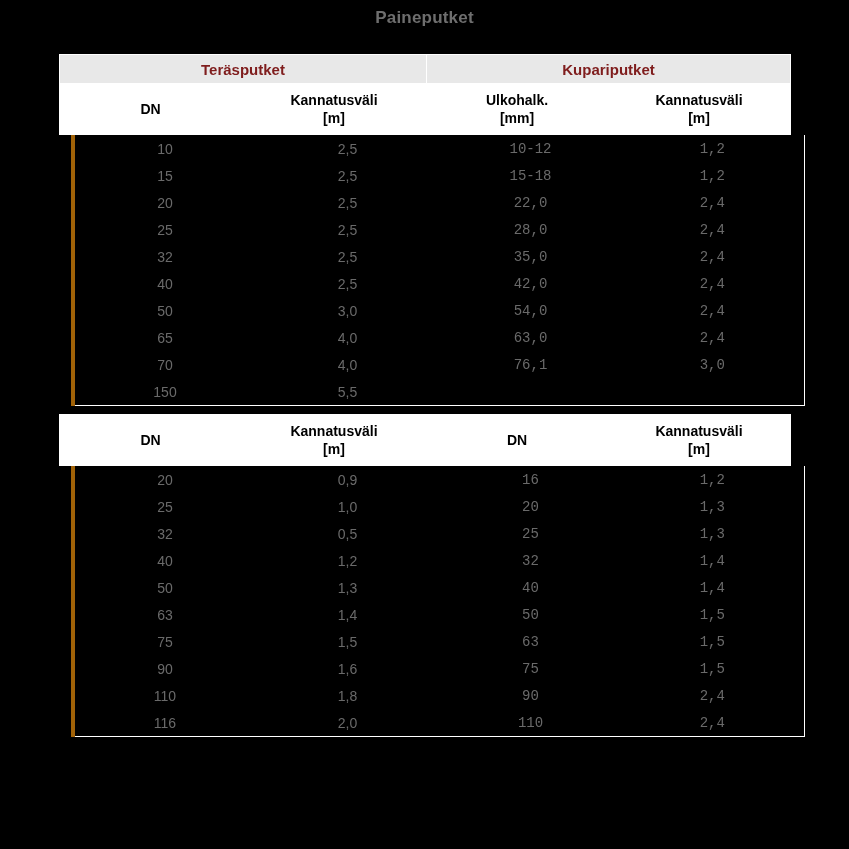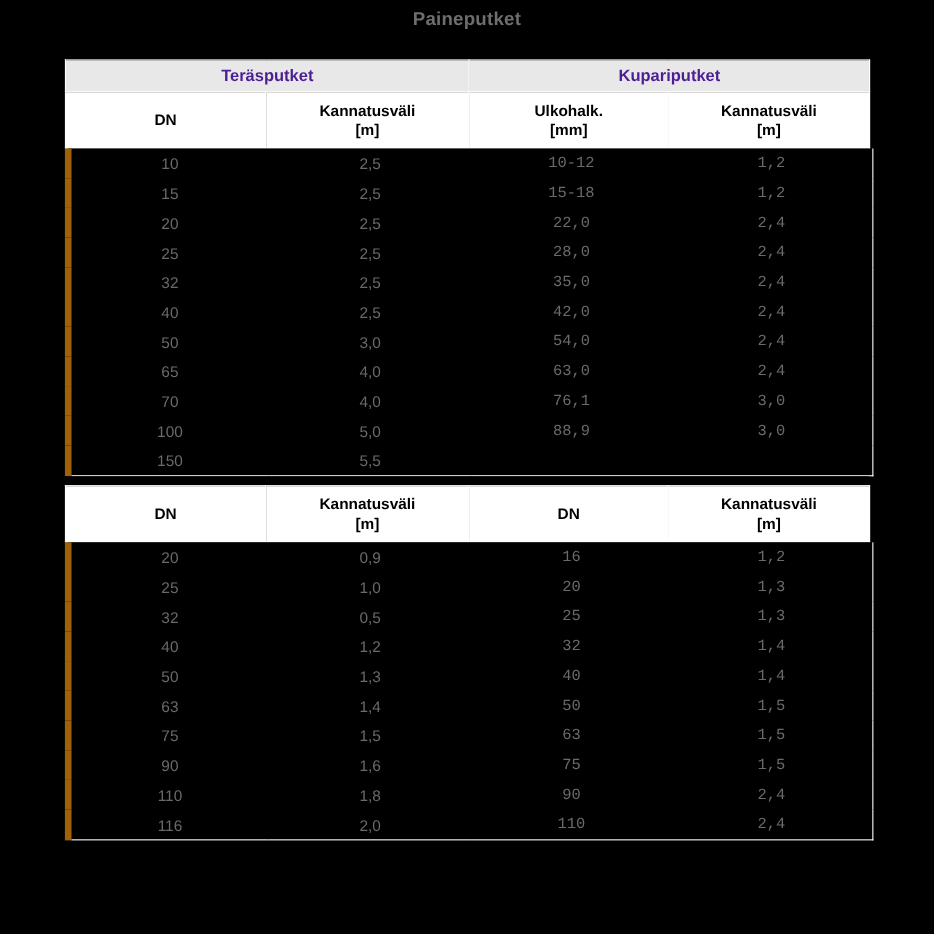--- a/index.html
+++ b/index.html
@@ -43,21 +43,21 @@
     width: 731px;
     table-layout: fixed;
   }
   table.grid td, table.grid th {
     border: 1px solid #ffffff;
     padding: 0;
     margin: 0;
   }
   .group-head {
     background: #e8e8e8;
-    color: #4c1d95;
+    color: #7f1d1d;
     font-size: 15px;
     font-weight: bold;
     text-align: center;
     height: 28px;
     vertical-align: middle;
   }
   .col-head {
     background: #ffffff;
     color: #000000;
     font-size: 14px;
@@ -78,22 +78,23 @@
     font-size: 14px;
     text-align: center;
     height: 27px;
     vertical-align: middle;
     border: none;
   }
   .data-table {
     border-collapse: collapse;
     width: 731px;
     table-layout: fixed;
-    border-left: 6px solid #a16207;
+    border-left: 4px solid #a16207;
     border-right: 1px solid #ffffff;
+    margin-left: 12px;
   }
   .data-table td {
     border: none;
     padding: 0;
   }
   .vline {
     border-left: 1px solid #ffffff;
     font-family: Liberation Mono, monospace;
   }
   .block-bottom {
@@ -202,26 +203,20 @@
           <td class="data-cell vline">63,0</td>
           <td class="data-cell vline">2,4</td>
         </tr>
         <tr>
           <td class="data-cell">70</td>
           <td class="data-cell">4,0</td>
           <td class="data-cell vline">76,1</td>
           <td class="data-cell vline">3,0</td>
         </tr>
         <tr>
-          <td class="data-cell">100</td>
-          <td class="data-cell">5,0</td>
-          <td class="data-cell vline">88,9</td>
-          <td class="data-cell vline">3,0</td>
-        </tr>
-        <tr>
           <td class="data-cell">150</td>
           <td class="data-cell">5,5</td>
           <td class="data-cell vline"></td>
           <td class="data-cell vline"></td>
         </tr>
       </tbody>
     </table>
 
     <div class="spacer"></div>
 

